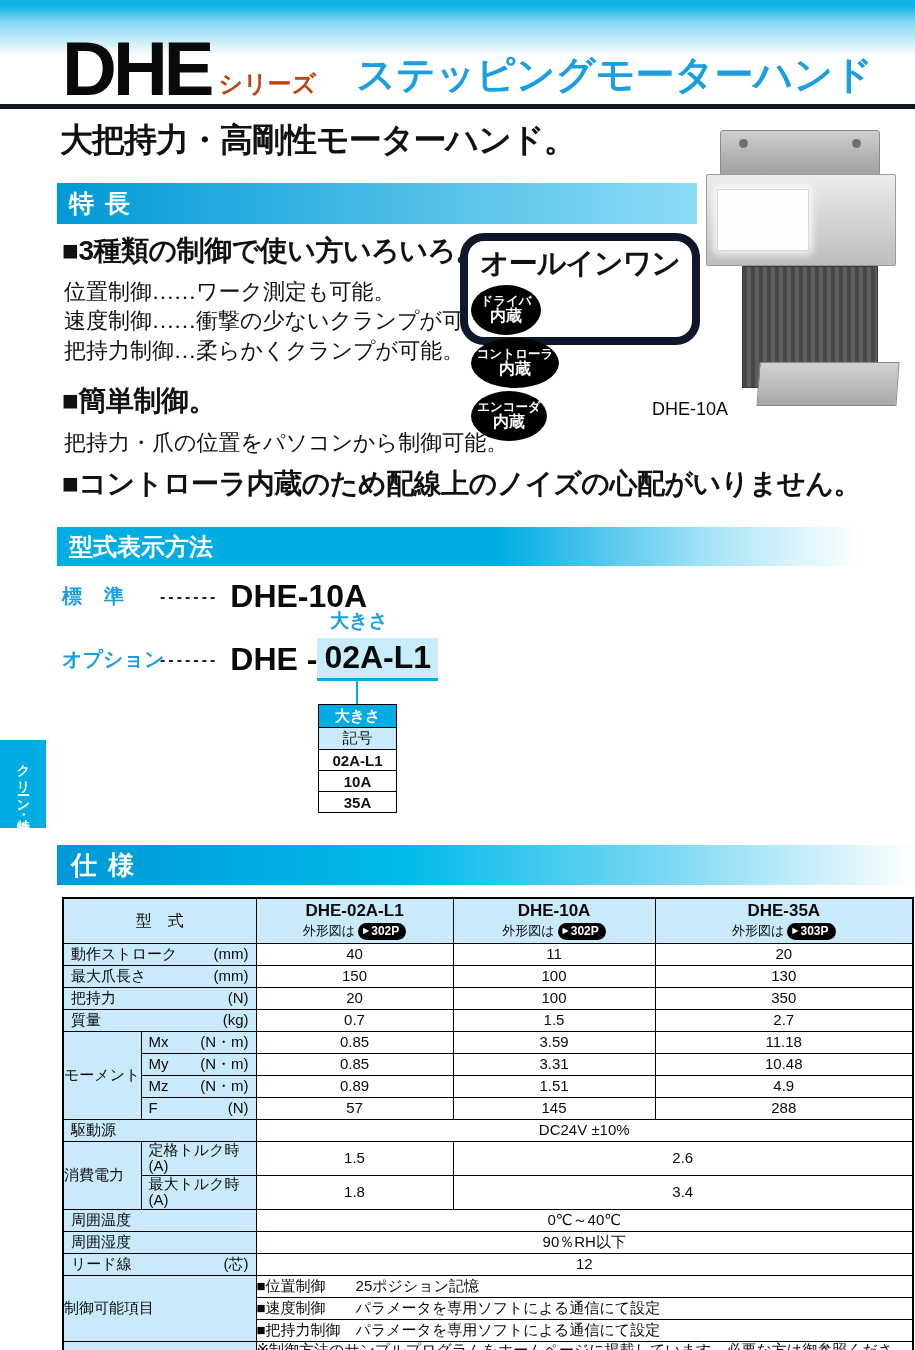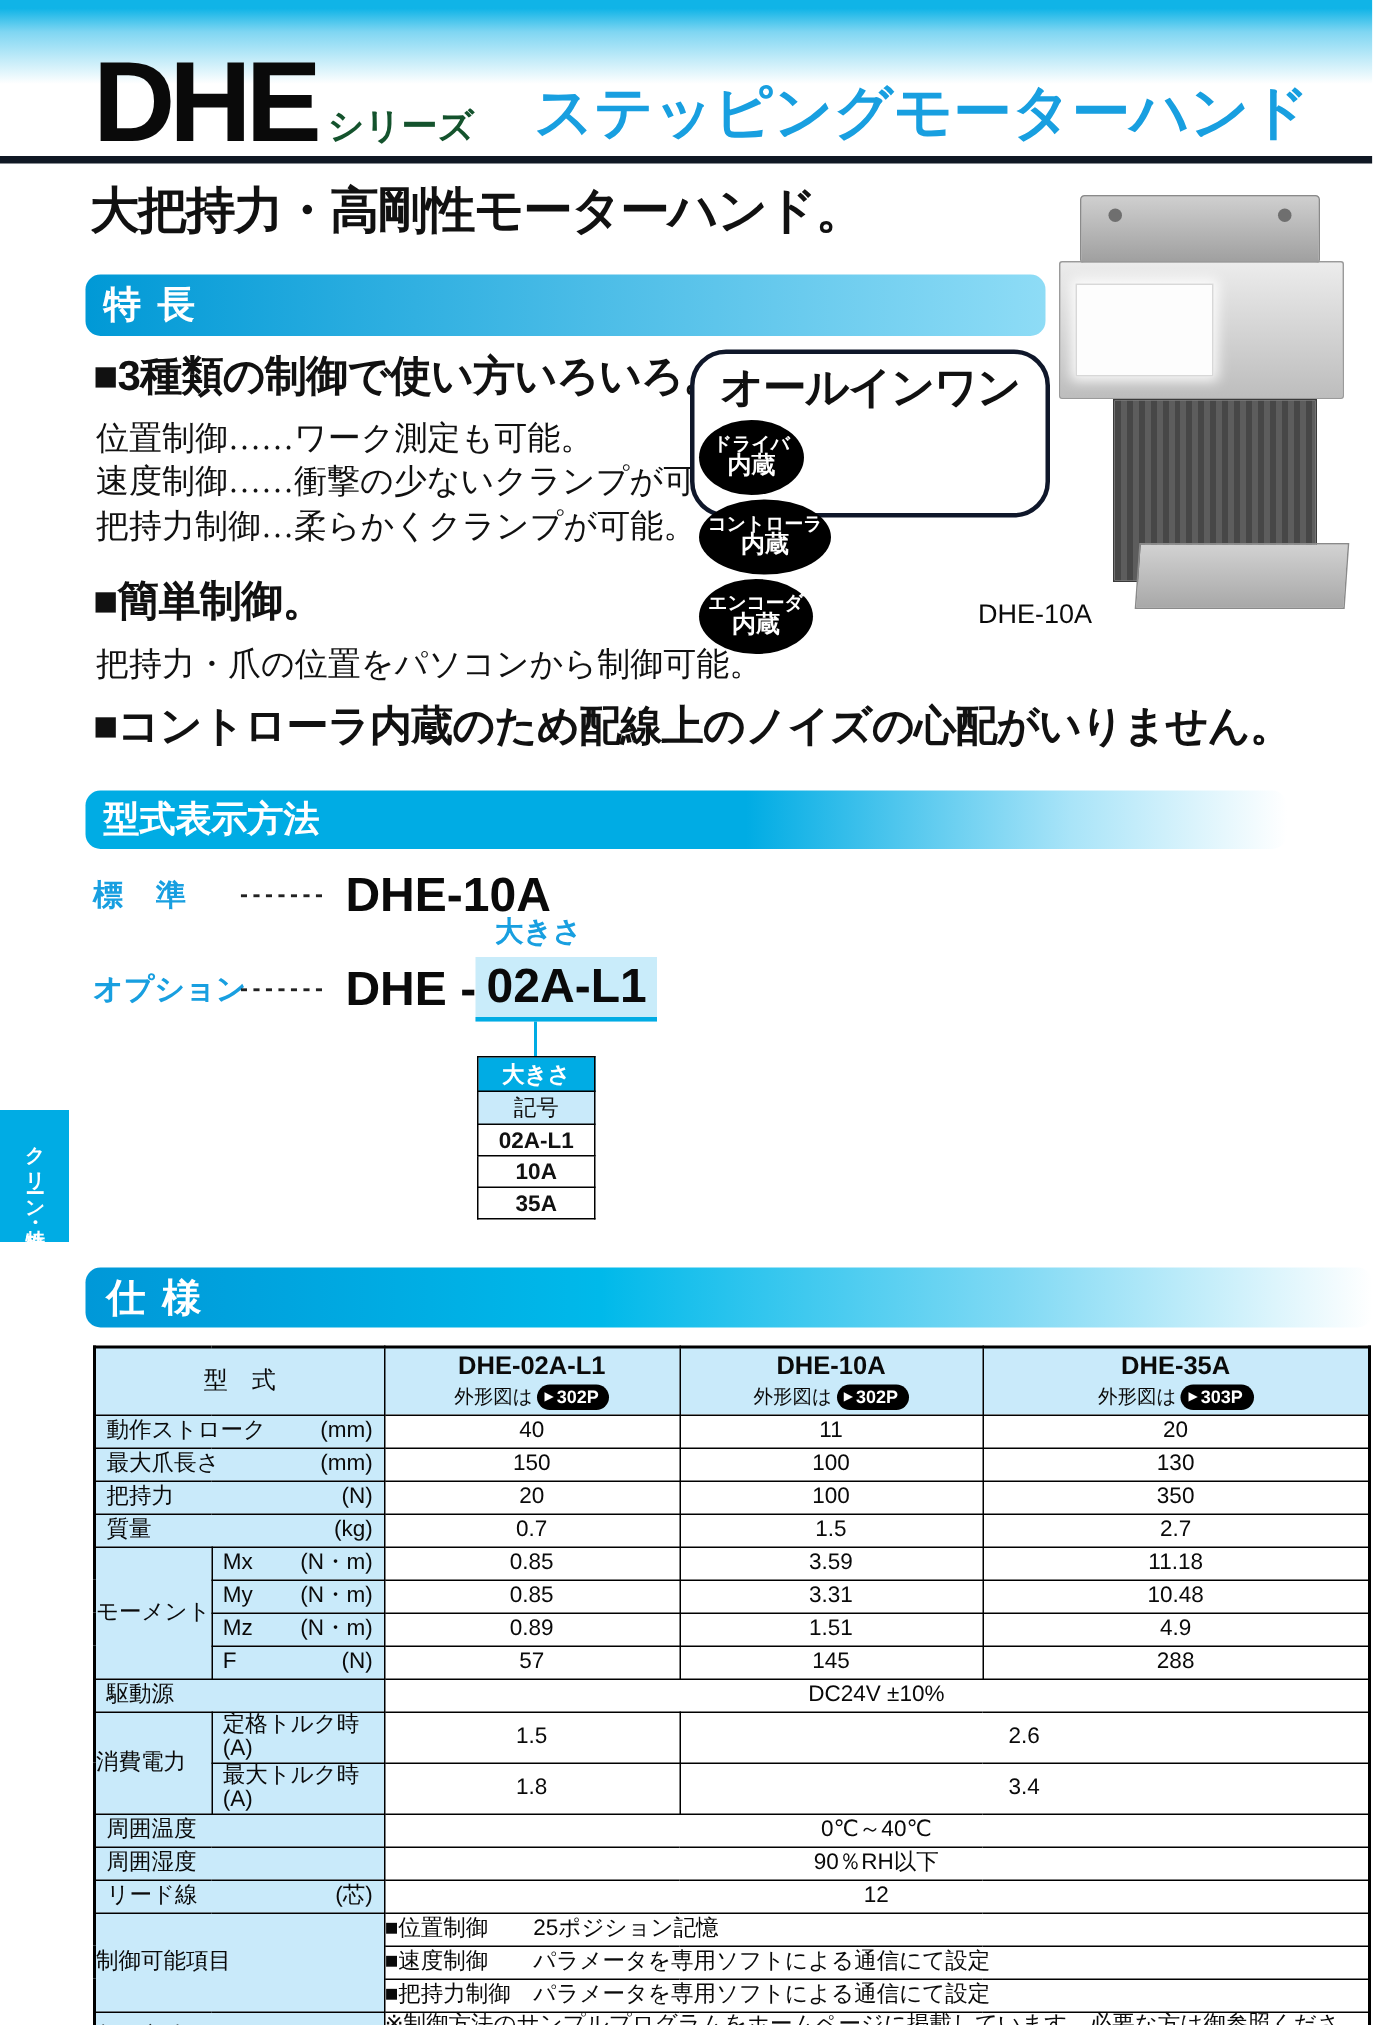--- a/index.html
+++ b/index.html
@@ -16,28 +16,28 @@
   body{font-family:"Liberation Sans","DejaVu Sans",sans-serif;color:var(--ink);}
   .page{position:relative;width:915px;height:1350px;background:#fff;overflow:hidden;}
 
   
   .top-band{position:absolute;left:0;top:0;width:915px;height:56px;
     background:linear-gradient(to bottom,#10b4e7 0%,#10b4e7 10%,#7fd6f2 38%,#ffffff 100%);}
 
   
   .title-row{position:absolute;left:62px;top:34px;display:flex;align-items:flex-end;white-space:nowrap;}
   .series{font-size:76px;font-weight:bold;line-height:0.92;letter-spacing:-4px;color:#0a0a0a;text-align:right;}
-  .series-suffix{font-size:24px;font-weight:bold;margin-left:8px;margin-bottom:4px;color:#14532d;}
+  .series-suffix{font-size:24px;font-weight:bold;margin-left:8px;margin-bottom:4px;color:#c2410c;}
   .product-title{font-size:39px;font-weight:bold;margin-left:40px;margin-bottom:2px;color:var(--title-blue);letter-spacing:0px;}
   .header-rule{position:absolute;left:0;top:104px;width:915px;height:5px;background:#101824;}
 
   .headline{position:absolute;left:60px;top:118px;font-size:33px;font-weight:bold;letter-spacing:-1px;}
 
   
-  .band{color:#fff;font-weight:bold;white-space:nowrap;border-radius:10px;}
+  .band{color:#fff;font-weight:bold;white-space:nowrap;}
   .band-features{position:absolute;left:57px;top:183px;width:640px;height:41px;line-height:41px;
     padding-left:12px;font-size:25px;letter-spacing:2px;
     background:linear-gradient(to right,var(--accent-deep),var(--band-light));}
   .band-model{position:absolute;left:57px;top:527px;width:801px;height:39px;line-height:39px;
     padding-left:12px;font-size:24px;
     background:linear-gradient(to right,var(--accent) 0%,var(--accent) 55%,#a9e4f8 82%,#ffffff 100%);}
   .band-spec{position:absolute;left:57px;top:845px;width:858px;height:40px;line-height:40px;
     padding-left:14px;font-size:26px;letter-spacing:2px;
     background:linear-gradient(to right,#0098d8 0%,#00b9ea 40%,#7fd9f4 72%,#ffffff 100%);}
 
@@ -45,21 +45,21 @@
   .features{position:absolute;left:62px;top:232px;width:850px;}
   .feat-title{font-size:28px;font-weight:bold;letter-spacing:-0.5px;}
   .feat-lines{list-style:none;margin:7px 0 0 2px;}
   .feat-lines li{font-family:"Liberation Serif","DejaVu Serif",serif;font-size:22px;line-height:1.33;}
   .feat-title.t2{margin-top:17px;}
   .feat-serif{font-family:"Liberation Serif","DejaVu Serif",serif;font-size:22px;margin:8px 0 0 2px;}
   .feat-title.t3{margin-top:15px;}
   .feat-title.t4{margin-top:7px;}
 
   
-  .allinone{position:absolute;left:460px;top:233px;width:240px;height:112px;border:3px solid #0f172a;
+  .allinone{position:absolute;left:460px;top:233px;width:240px;height:112px;border:8px solid #0f172a;
     border-radius:24px;background:#fff;text-align:center;}
   .allinone-title{font-size:29px;font-weight:bold;margin-top:3px;letter-spacing:-1px;}
   .allinone-badges{display:flex;justify-content:center;gap:3px;margin-top:1px;padding:0 3px;flex-direction:column;}
   .badge-ellipse{background:#000;color:#fff;border-radius:50%;height:50px;display:flex;flex-direction:column;
     justify-content:center;align-items:center;line-height:1.05;}
   .badge-ellipse .b-top{font-size:12.5px;font-weight:bold;white-space:nowrap;}
   .badge-ellipse .b-bottom{font-size:16px;font-weight:bold;}
   .be-0{width:70px;} .be-1{width:88px;} .be-2{width:76px;}
 
   

